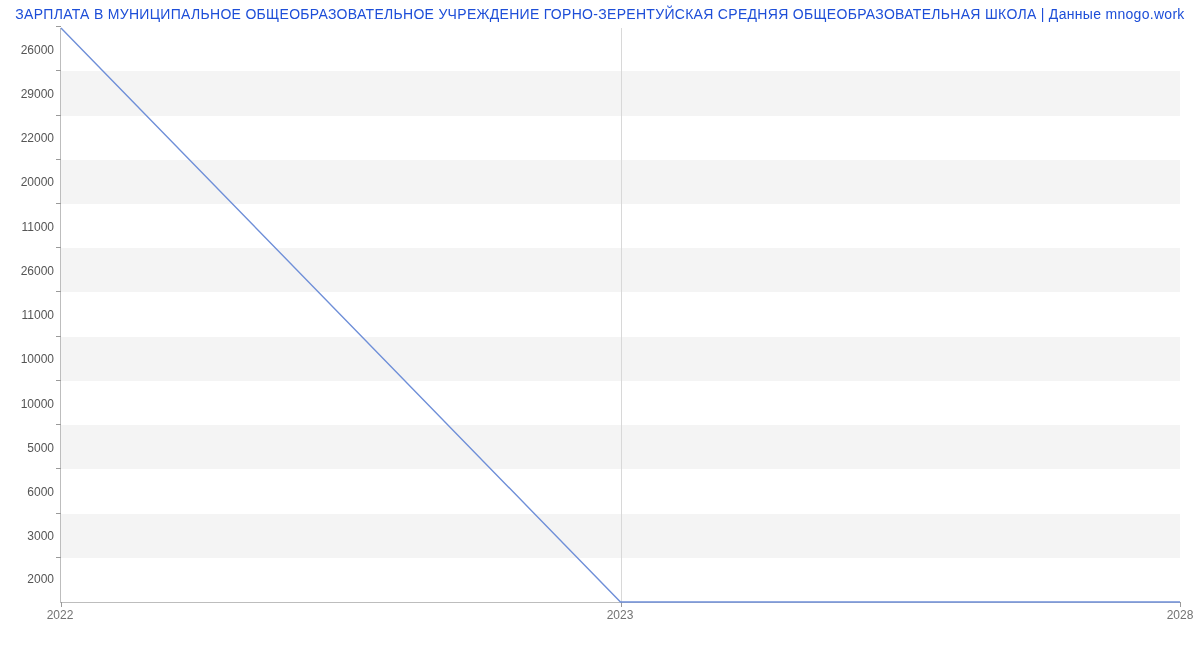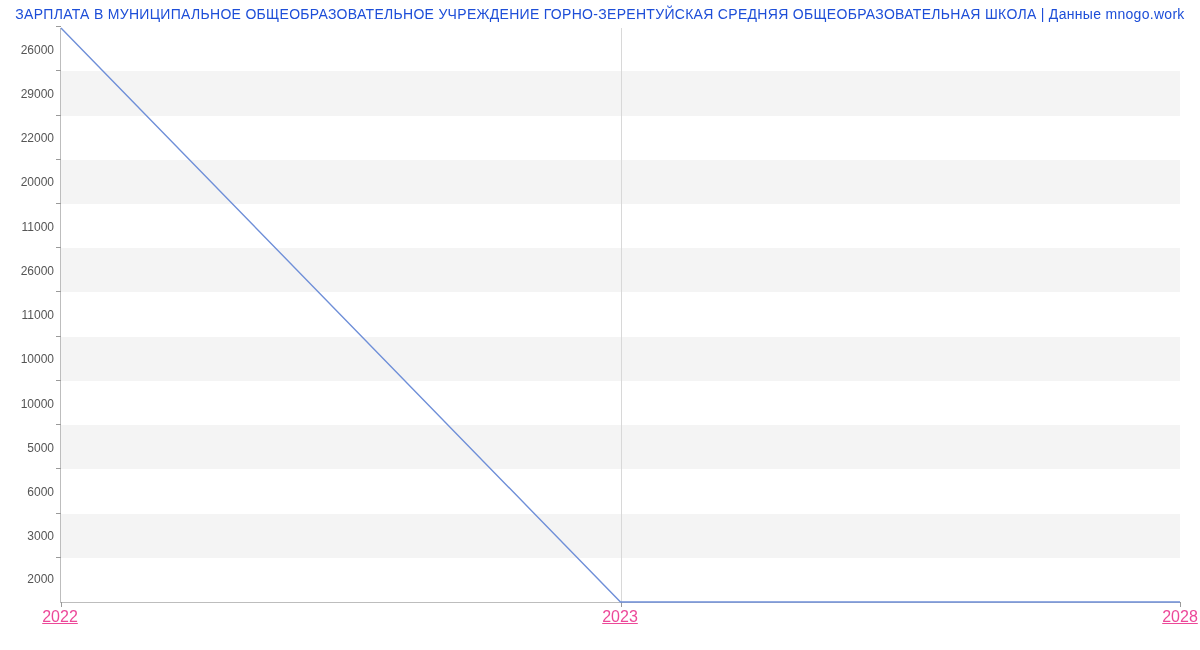--- a/index.html
+++ b/index.html
@@ -44,24 +44,23 @@
     right: 1146px; 
     width: 48px;
     text-align: right;
     font-size: 12px;
     color: #555;
     transform: translateY(-50%);
   }
   .x-label {
     position: absolute;
     top: 608px;
-    font-size: 16px;
-    color: #ec4899;
+    font-size: 12px;
+    color: #737373;
     transform: translateX(-50%);
-    text-decoration: underline;
   }
   .axis-tick-y {
     position: absolute;
     left: -5px; width: 5px;
     border-top: 1px solid #9a9a9a;
   }
   .axis-tick-x {
     position: absolute;
     bottom: -5px; height: 5px;
     border-left: 1px solid #9a9a9a;

